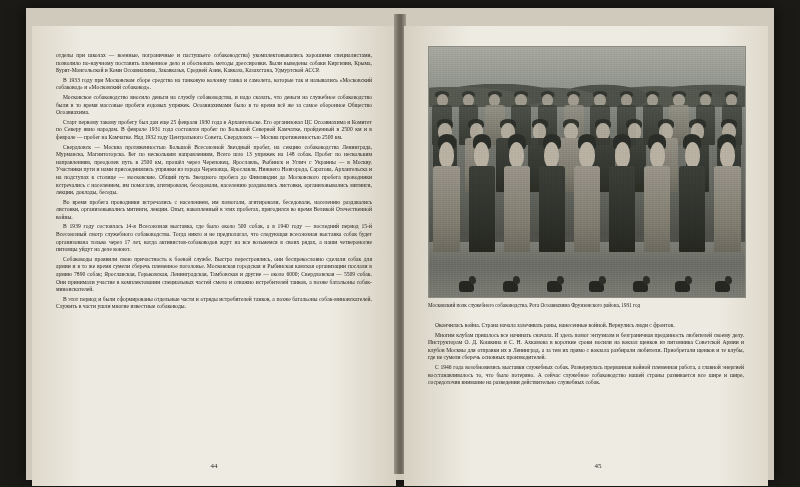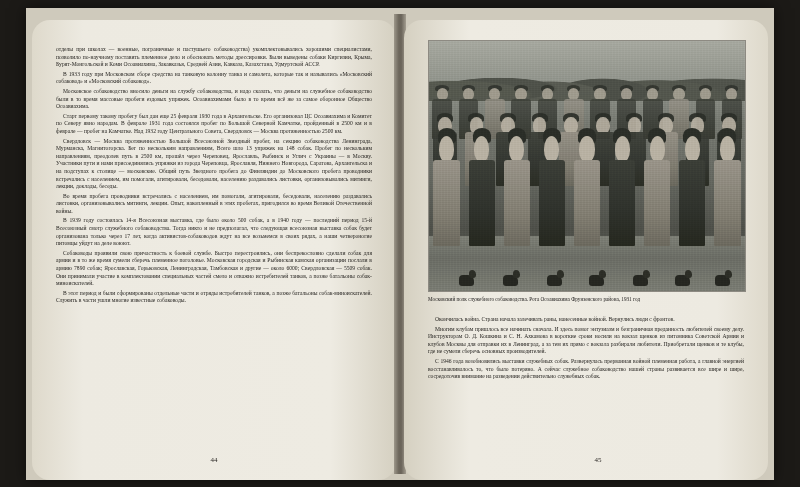--- a/index.html
+++ b/index.html
@@ -30,25 +30,24 @@
     position: absolute;
     left: 26px;
     top: 8px;
     width: 748px;
     height: 472px;
     background: #cfcabc;
     box-shadow: 0 0 14px rgba(0,0,0,0.55);
   }
   .page {
     position: absolute;
-    top: 12px;
+    top: 18px;
     height: 460px;
     background: #e9e6dc;
     overflow: hidden;
-    border-radius: 18px;
   }
   .page.left {
     left: 6px;
     width: 364px;
     background: linear-gradient(to right, #ded9cb 0%, #edeae1 14%, #eeebe2 82%, #d5d0c1 100%);
   }
   .page.right {
     left: 378px;
     width: 364px;
     background: linear-gradient(to left, #ded9cb 0%, #edeae1 14%, #eeebe2 82%, #d5d0c1 100%);

